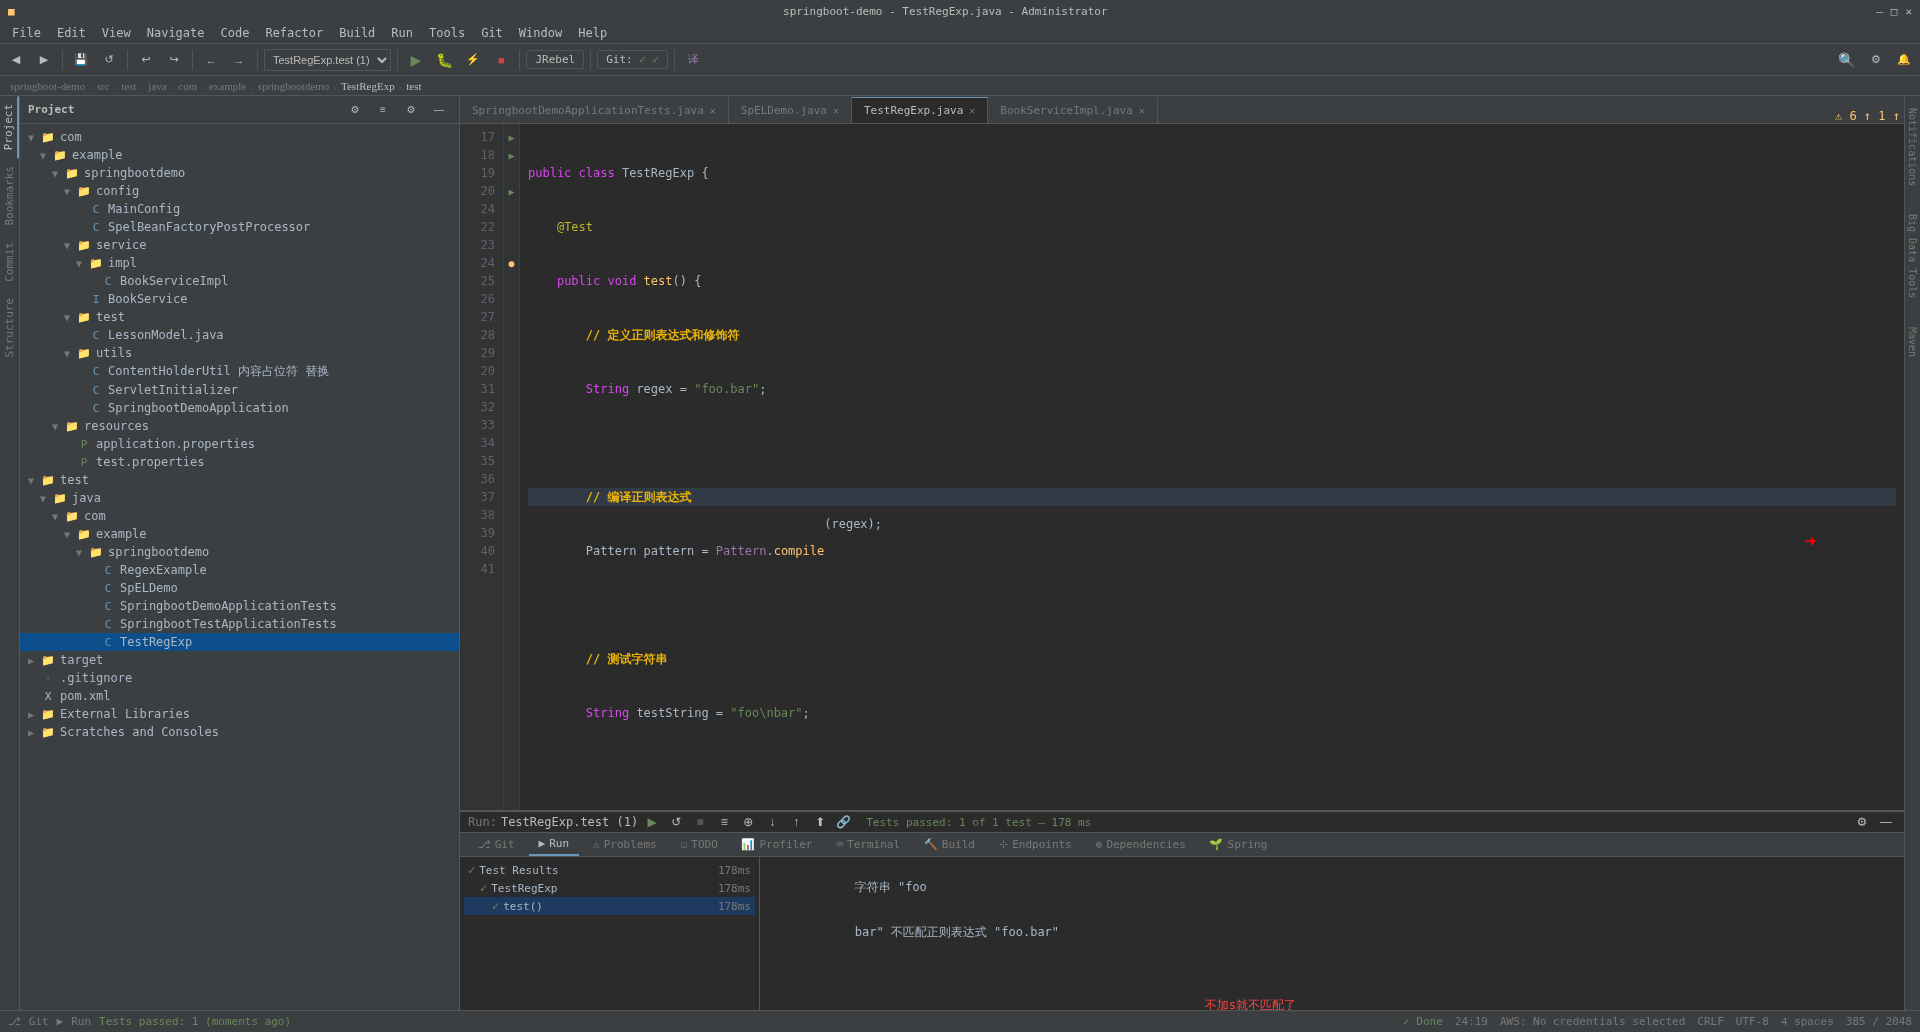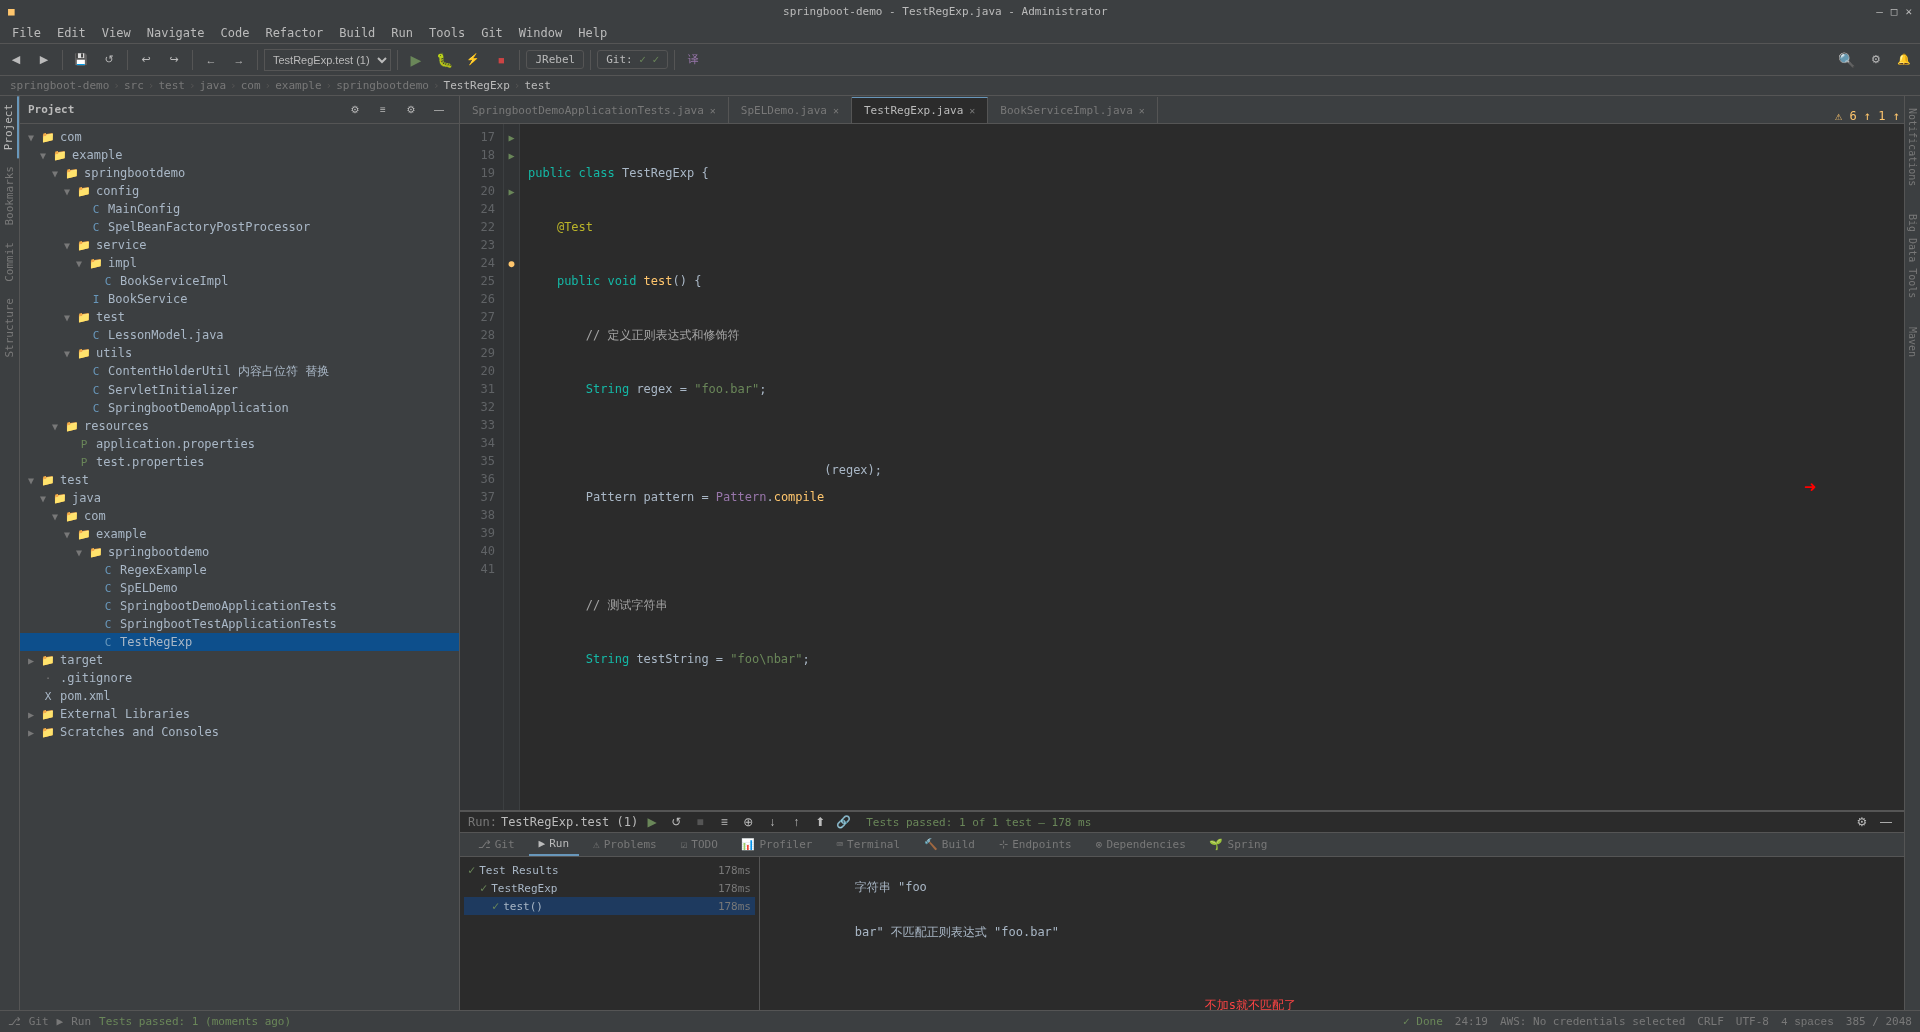--- a/index.html
+++ b/index.html
@@ -17,21 +17,21 @@
     
     #toolbar { height: 32px; background: #3c3f41; display: flex; align-items: center; padding: 0 4px; gap: 4px; border-bottom: 1px solid #555; }
     .toolbar-btn { height: 24px; min-width: 24px; background: transparent; border: none; color: #bbbbbb; cursor: pointer; display: flex; align-items: center; justify-content: center; font-size: 11px; padding: 0 4px; }
     .toolbar-sep { width: 1px; height: 20px; background: #555; margin: 0 2px; }
     .toolbar-dropdown { background: #3c3f41; border: 1px solid #555; color: #bbbbbb; font-size: 11px; height: 22px; padding: 0 4px; cursor: pointer; }
     .jrebel-btn { background: #3c3f41; border: 1px solid #555; border-radius: 3px; padding: 2px 8px; color: #bbbbbb; font-size: 11px; }
     .git-btn { background: #3c3f41; border: 1px solid #555; border-radius: 3px; padding: 2px 8px; color: #bbbbbb; font-size: 11px; }
 
     
     #breadcrumb { height: 20px; background: #3c3f41; display: flex; align-items: center; padding: 0 8px; font-size: 11px; color: #787878; border-bottom: 1px solid #555; }
-    #breadcrumb span { margin: 16px 2px; }
+    #breadcrumb span { margin: 16px 2px; font-family: Liberation Serif, serif; }
     #breadcrumb .sep { color: #555; }
     #breadcrumb .cur { color: #bbbbbb; }
 
     
     #project-panel { width: 440px; background: #3c3f41; border-right: 1px solid #555; display: flex; flex-direction: column; }
     #project-header { height: 28px; background: #3c3f41; display: flex; align-items: center; padding: 0 8px; border-bottom: 1px solid #555; font-size: 11px; color: #bbbbbb; gap: 8px; }
     #project-tree { flex: 1; overflow-y: auto; padding: 4px 0; }
     .tree-item { display: flex; align-items: center; padding: 1px 0; padding-left: var(--indent, 8px); cursor: pointer; font-size: 12px; white-space: nowrap; }
     .tree-item.selected { background: #0d4f8c; }
     .tree-arrow { width: 12px; color: #787878; font-size: 10px; }
@@ -47,24 +47,24 @@
     #tab-actions { margin-left: auto; display: flex; align-items: center; padding: 0 4px; color: #787878; }
 
     
     #code-editor { flex: 1; display: flex; overflow: hidden; }
     #line-numbers { width: 44px; background: #313335; color: #606366; font-size: 12px; line-height: 18px; padding: 4px 0; text-align: right; padding-right: 8px; user-select: none; border-right: 1px solid #3c3f41; }
     #gutter { width: 16px; background: #313335; border-right: 1px solid #3c3f41; padding: 4px 0; }
     .gutter-icon { height: 18px; display: flex; align-items: center; justify-content: center; font-size: 10px; }
     #code-content { flex: 1; overflow: auto; padding: 4px 8px; line-height: 18px; font-size: 12px; white-space: pre; }
     .line { height: 18px; display: flex; align-items: center; }
     .line.highlighted { background: #323b45; }
-    .kw { color: #14b8a6; }
+    .kw { color: #d946ef; }
     .fn { color: #ffc66d; }
     .str { color: #6a8759; }
-    .cm { color: #a3a3a3; }
+    .cm { color: #eab308; font-weight: bold; }
     .cls { color: #a9b7c6; }
     .type { color: #a9b7c6; }
     .ann { color: #bbb529; }
     .cn { color: #9876aa; }
 
     
     #right-sidebar { width: 16px; background: #3c3f41; border-left: 1px solid #555; display: flex; flex-direction: column; align-items: center; padding-top: 4px; gap: 12px; }
 
     
     #bottom-panel { height: 200px; background: #2b2b2b; border-top: 2px solid #555; display: flex; flex-direction: column; }
@@ -467,20 +467,21 @@
           <div class="gutter-icon"></div>
           <div class="gutter-icon"></div>
         </div>
         <div id="code-content">
           <div class="line"><span class="kw">public class </span><span class="cls">TestRegExp </span><span>{</span></div>
           <div class="line"><span style="color:#787878">    </span><span class="ann">@Test</span></div>
           <div class="line"><span style="color:#787878">    </span><span class="kw">public void </span><span class="fn">test</span><span>() {</span></div>
           <div class="line"><span style="color:#787878">        </span><span class="cm">// 定义正则表达式和修饰符</span></div>
           <div class="line"><span style="color:#787878">        </span><span class="kw">String </span><span>regex = </span><span class="str">"foo.bar"</span><span>;</span></div>
           <div class="line"></div>
+          <div class="line highlighted"><span style="color:#787878">        </span><span class="cm">// 编译正则表达式</span></div>
           <div class="line" style="position:relative;"><span style="color:#787878">        </span><span class="type">Pattern </span><span>pattern = </span><span class="cn">Pattern</span><span>.</span><span class="fn">compile</span><span>(regex);
             
             <span style="position:absolute; right:80px; top:-10px; color:red; font-size:20px; pointer-events:none;">➜</span>
           </span></div>
           <div class="line"></div>
           <div class="line"><span style="color:#787878">        </span><span class="cm">// 测试字符串</span></div>
           <div class="line"><span style="color:#787878">        </span><span class="kw">String </span><span>testString = </span><span class="str">"foo\nbar"</span><span>;</span></div>
           
           
           

